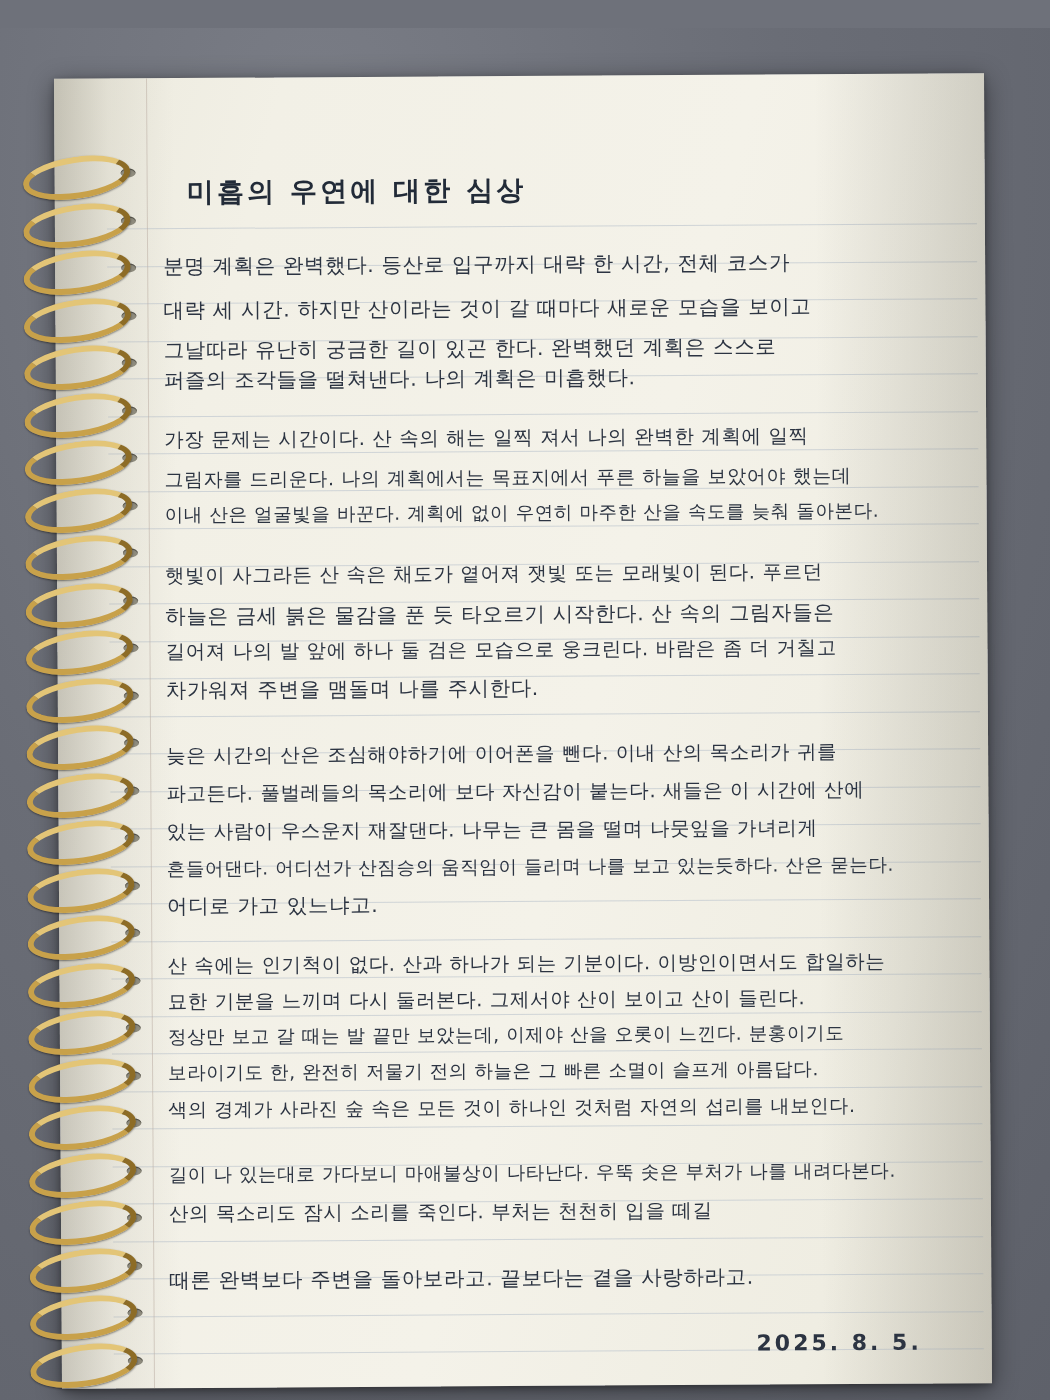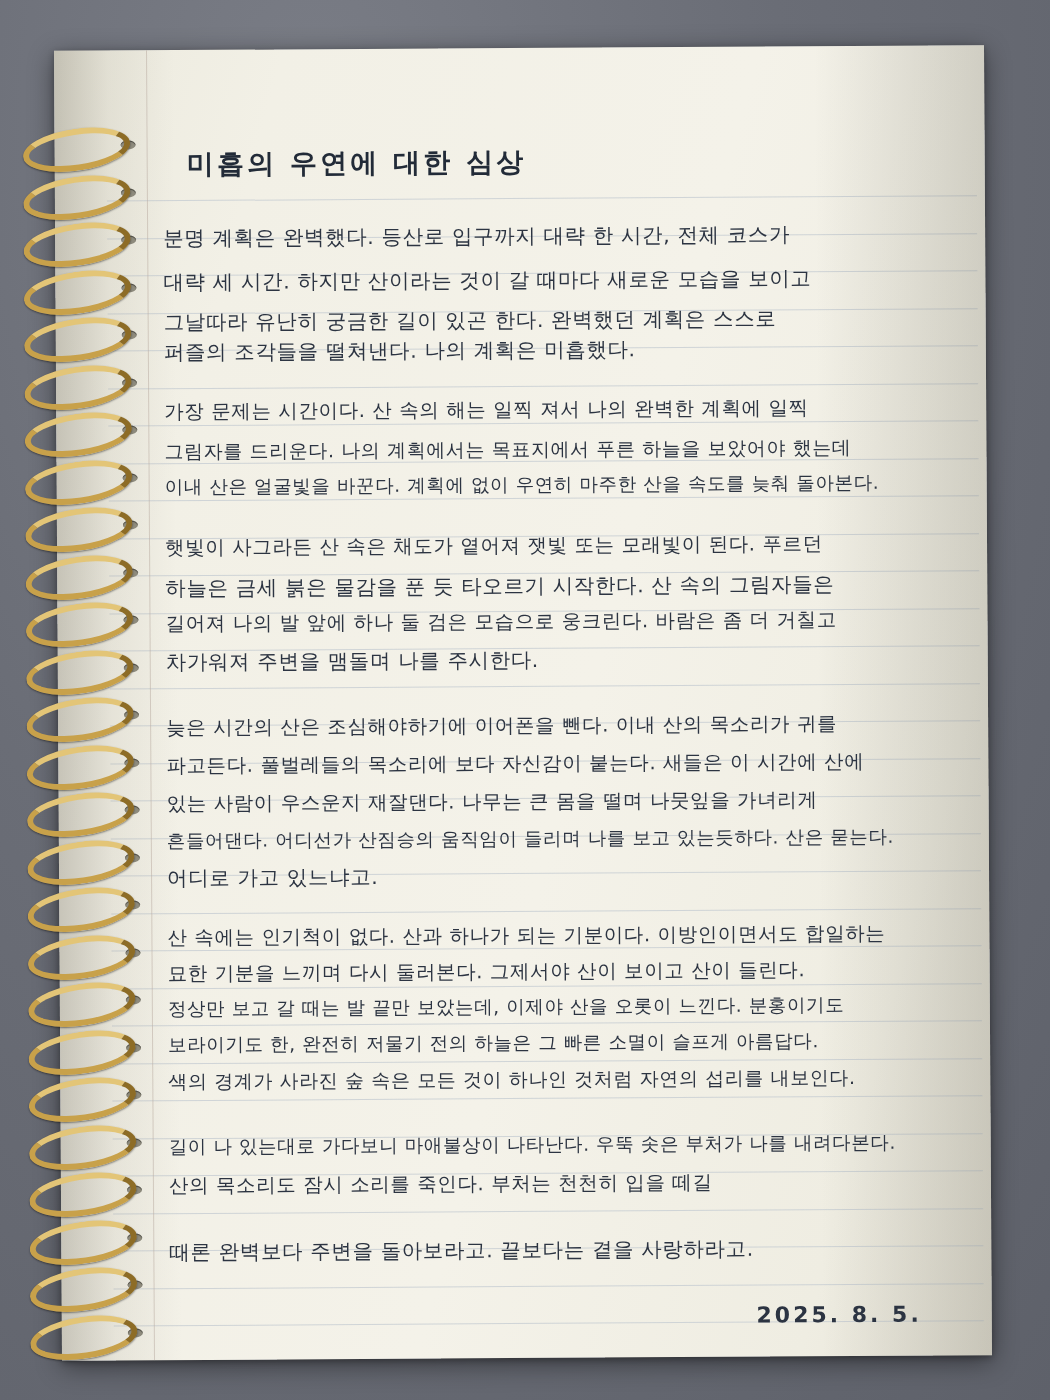--- a/index.html
+++ b/index.html
@@ -13,20 +13,21 @@
     overflow: hidden;
     font-family: "DejaVu Sans", sans-serif;
   }
 
   
   #desk {
     position: absolute;
     inset: 0;
     background:
       radial-gradient(ellipse at 30% 10%, #7a7d86 0%, #6a6d76 45%, #5e616a 100%);
+    margin-top: 28px;
   }
 
   
   #notebook {
     position: absolute;
     left: 58px;
     top: 48px;
     width: 930px;
     height: 1310px;
     transform: rotate(-0.35deg);

